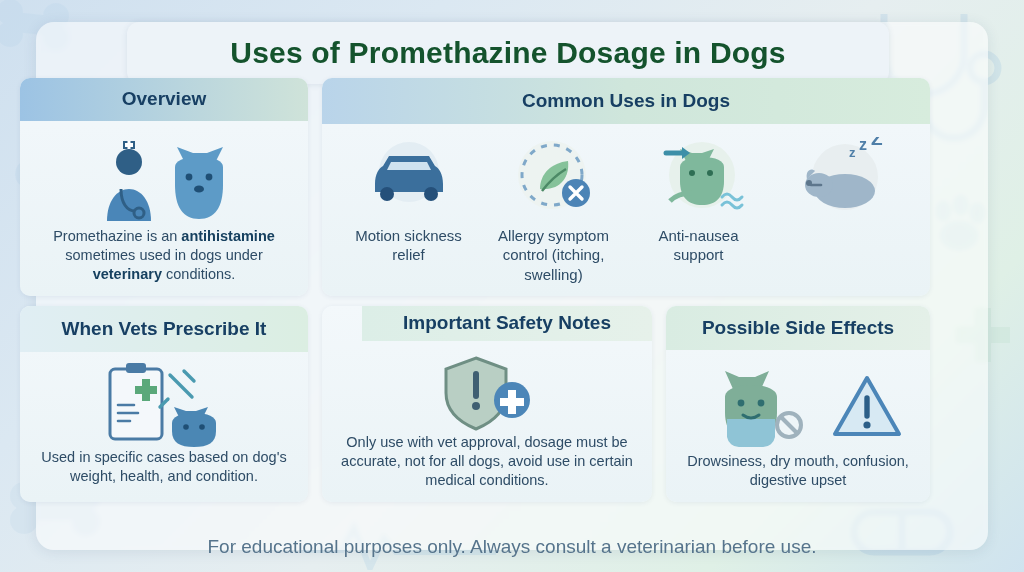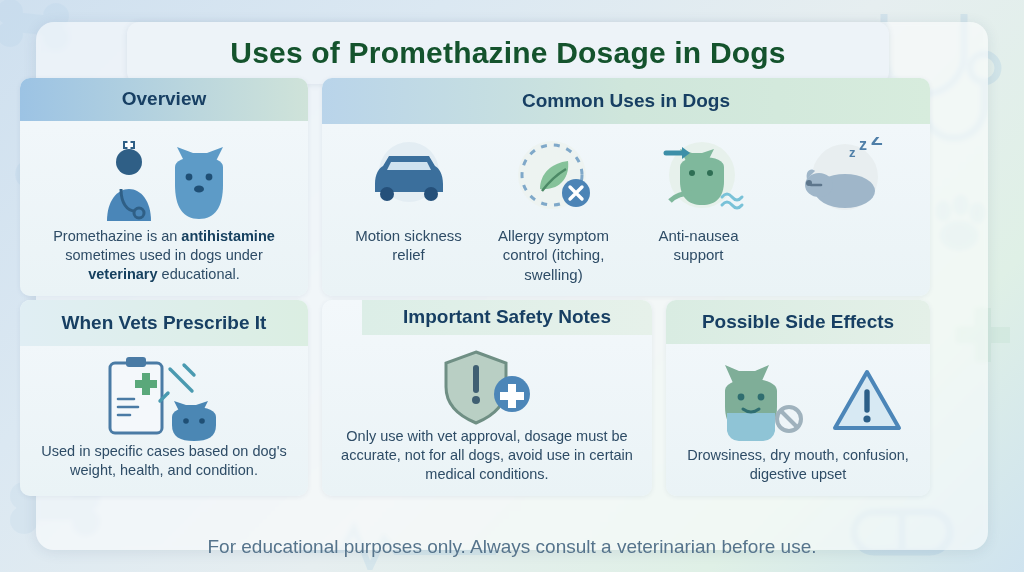--- a/index.html
+++ b/index.html
@@ -46,21 +46,21 @@
   }
 
   
   .grid {
     position: absolute;
     left: 20px; top: 78px;
     width: 912px;
     display: grid;
     grid-template-columns: 288px 608px;
     grid-template-rows: 218px 196px;
-    gap: 4px 14px;
+    gap: 10px 14px;
   }
   .card {
     background: linear-gradient(180deg, #f3f8fb 0%, #eaf3f6 100%);
     border-radius: 10px;
     overflow: hidden;
     display: flex; flex-direction: column;
     box-shadow: 0 1px 5px rgba(40,70,110,0.08);
   }
   .card-head {
     height: 46px;
@@ -210,21 +210,21 @@
             <path d="M86 34c0-6 8-10 24-10s24 4 24 10v18c0 22-8 34-24 34s-24-12-24-34z"></path>
           </g>
           <g fill="#1f4f75">
             <circle cx="100" cy="44" r="3.4"></circle>
               <circle cx="120" cy="44" r="3.4"></circle>
             <ellipse cx="110" cy="56" rx="5" ry="3.6"></ellipse>
           </g>
         </svg>
       </div>
       <div class="card-text">
-        <span>Promethazine is an </span><b>antihistamine</b><span> sometimes used in dogs under </span><b>veterinary</b><span> educational.</span>
+        <span>Promethazine is an </span><b>antihistamine</b><span> sometimes used in dogs under </span><b>veterinary</b><span> conditions.</span>
       </div>
     </div>
   </div>
 
   <div class="card">
     <div class="card-head head-wide">Common Uses in Dogs</div>
     <div class="card-body" style="padding-top:6px">
       <div class="quad">
 
         <div class="quad-item">

